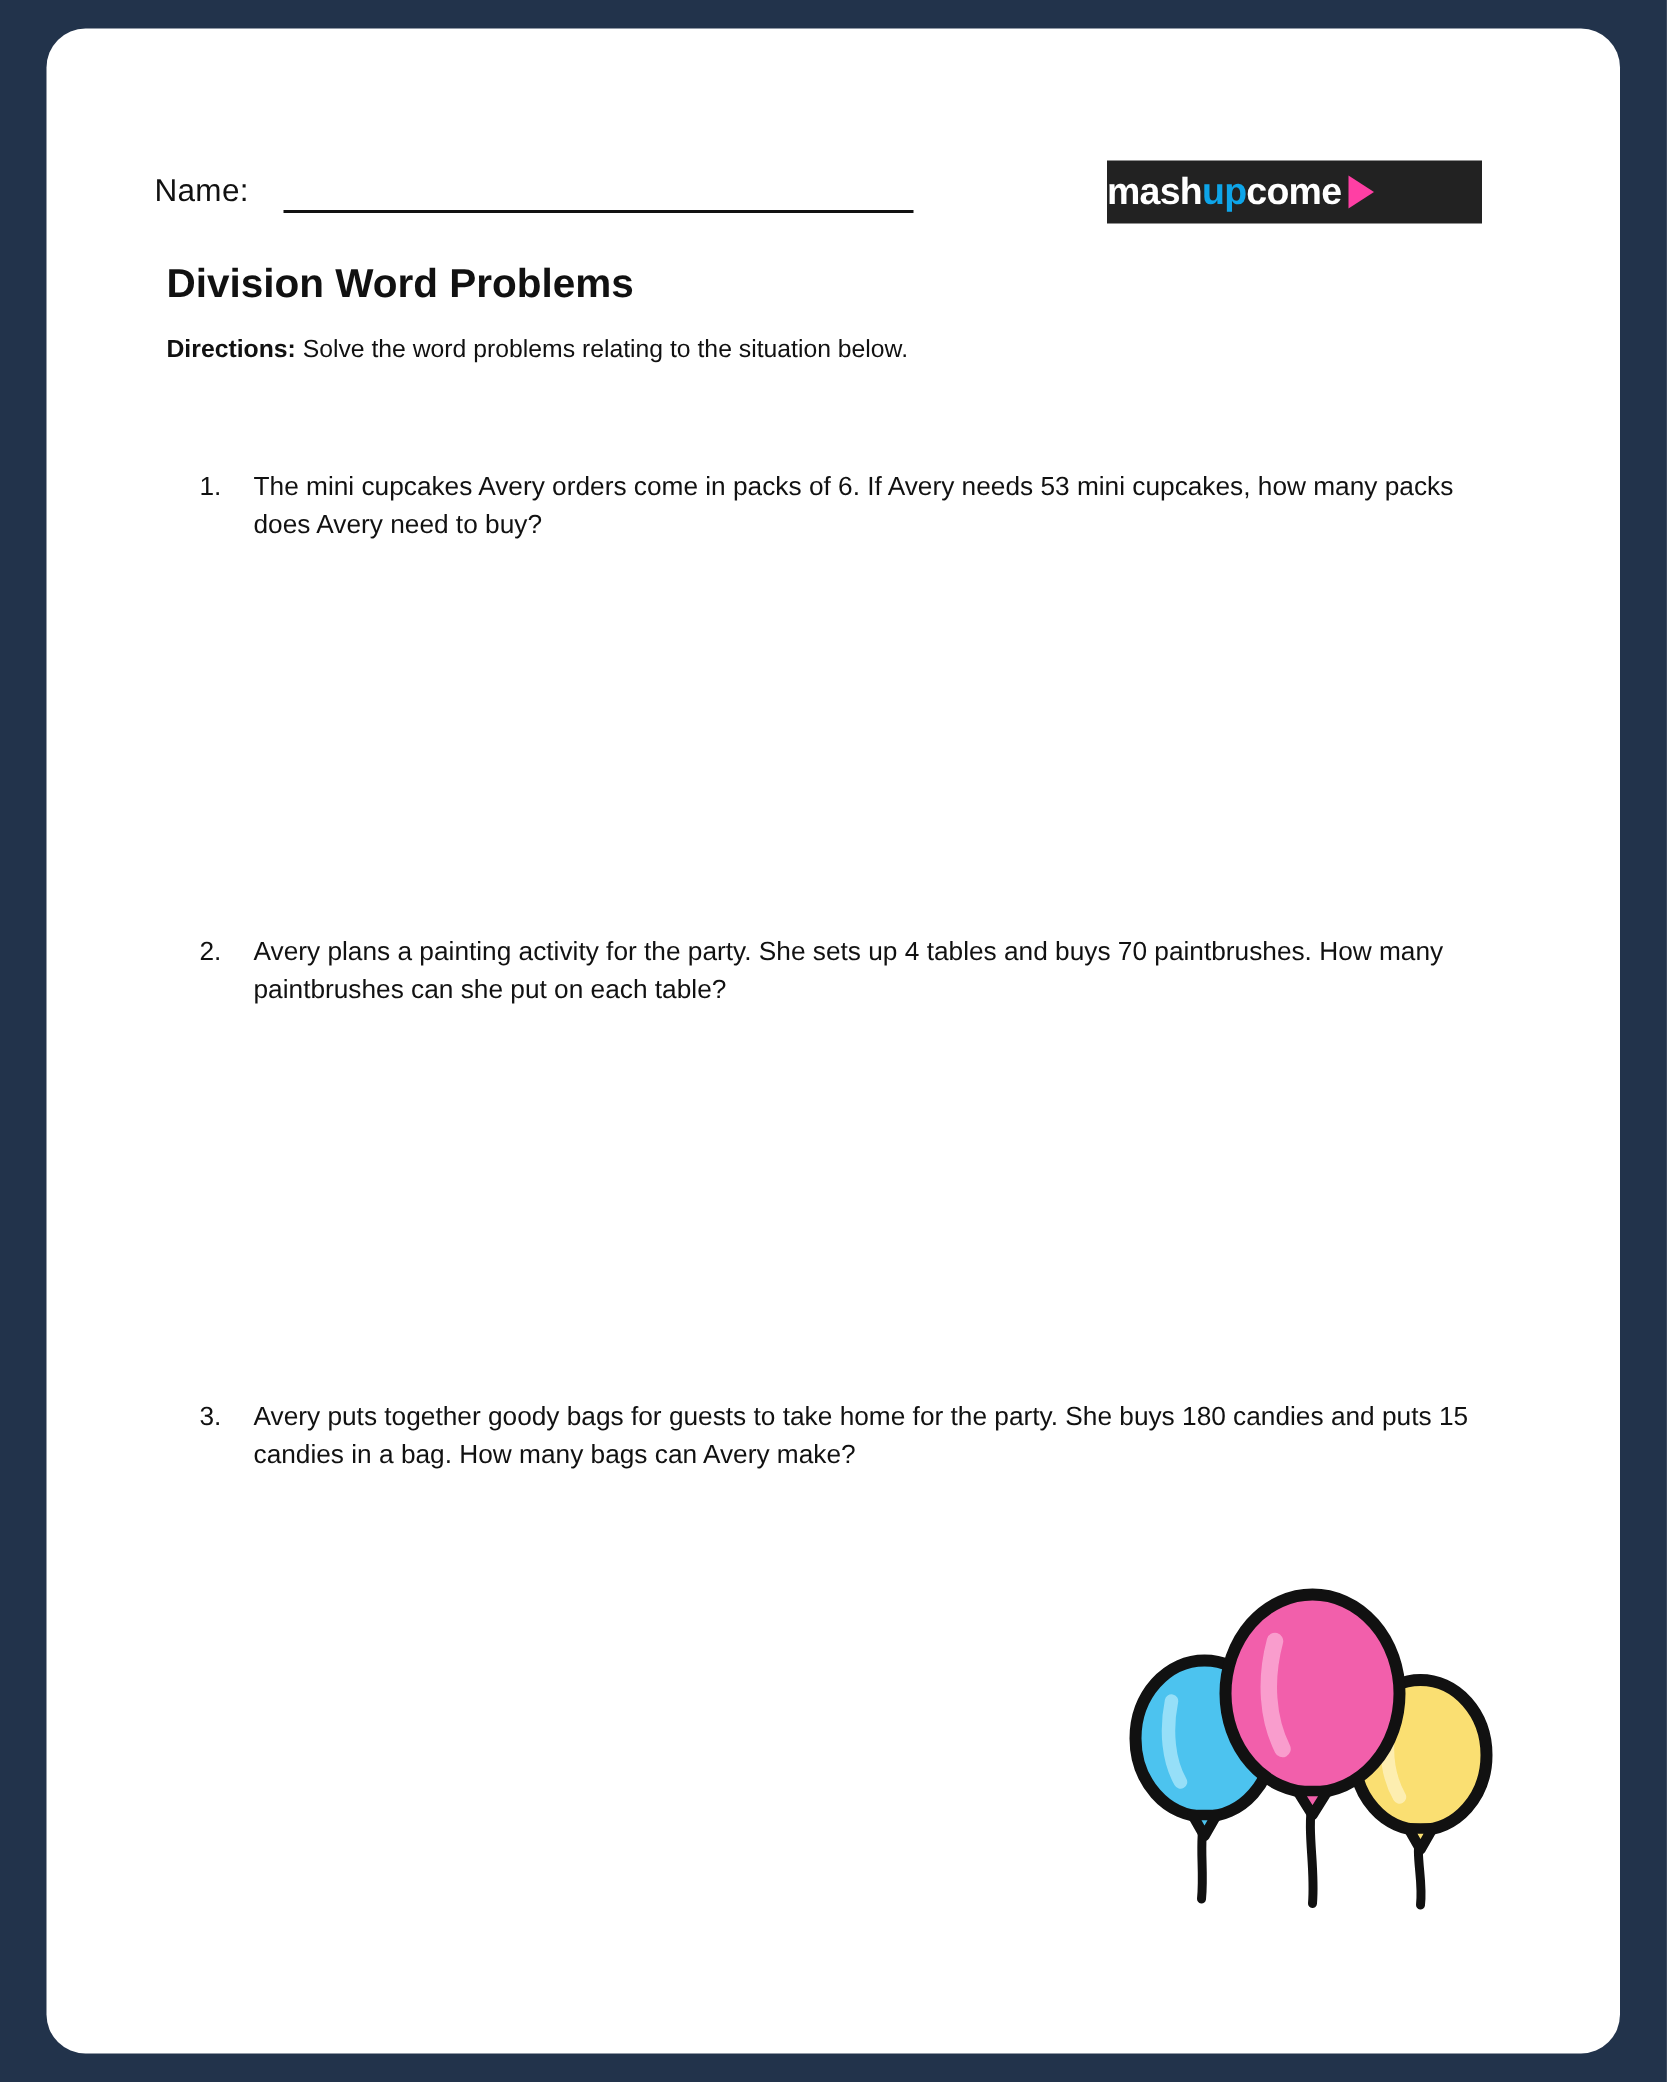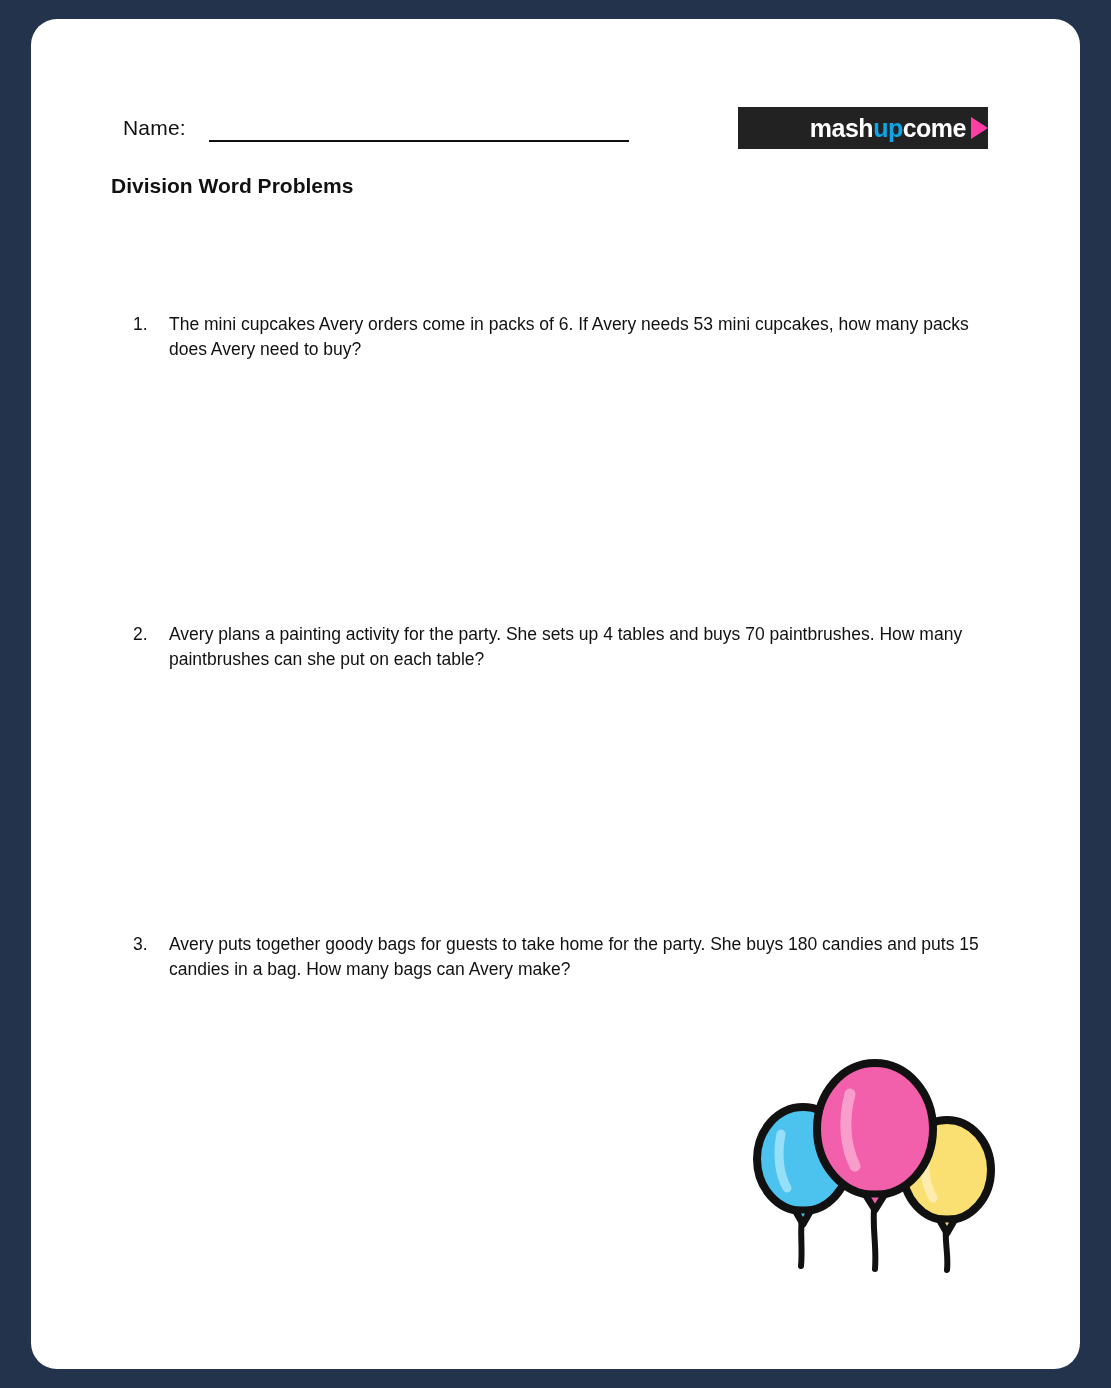--- a/index.html
+++ b/index.html
@@ -30,21 +30,21 @@
   }
   .content {
     position: absolute;
     left: 0; top: 0;
     width: 1049px; height: 1350px;
   }
 
   
   .name-row {
     position: absolute;
-    left: 92px;
+    left: 72px;
     top: 85px;
     width: 900px;
     height: 56px;
     text-align: center;
   }
   .name-label {
     position: absolute;
     left: 0; top: 12px;
     font-size: 21px;
     color: #111;
@@ -60,21 +60,21 @@
 
   .logo {
     position: absolute;
     left: 707px;
     top: 88px;
     width: 250px;
     height: 42px;
     background: #222222;
     display: flex;
     align-items: center;
-    justify-content: flex-end;
+    justify-content: flex-start;
     gap: 0px;
   }
   .logo-text {
     font-size: 25px;
     font-weight: bold;
     letter-spacing: -0.5px;
     line-height: 1;
   }
   .logo-mash { color: #ffffff; }
   .logo-up { color: #0ea5e9; }
@@ -84,21 +84,21 @@
     margin-left: 5px;
     border-left: 17px solid #ff3fa4;
     border-top: 11px solid transparent;
     border-bottom: 11px solid transparent;
   }
 
   .title {
     position: absolute;
     left: 80px;
     top: 155px;
-    font-size: 21px;
+    font-size: 27px;
     font-weight: bold;
     color: #111;
   }
   .directions {
     position: absolute;
     left: 80px;
     top: 205px;
     font-size: 16.5px;
     color: #111;
   }
@@ -157,20 +157,23 @@
 
       <div class="logo">
         <span class="logo-text logo-mash">mash</span>
         <span class="logo-text logo-up">up</span>
         <span class="logo-text logo-math">come</span>
         <span class="logo-tri"></span>
       </div>
 
       <div class="title">Division Word Problems</div>
 
+      <div class="directions">
+        <b>Directions:</b><span> Solve the word problems relating to the situation below.</span>
+      </div>
 
 
       <div class="problem" id="problem-1">
         <span class="p-num">1.</span>
         <span class="p-text">The mini cupcakes Avery orders come in packs of 6. If Avery needs 53 mini cupcakes, how many packs does Avery need to buy?</span>
       </div>
 
       <div class="problem" id="problem-2">
         <span class="p-num">2.</span>
         <span class="p-text">Avery plans a painting activity for the party. She sets up 4 tables and buys 70 paintbrushes. How many paintbrushes can she put on each table?</span>

